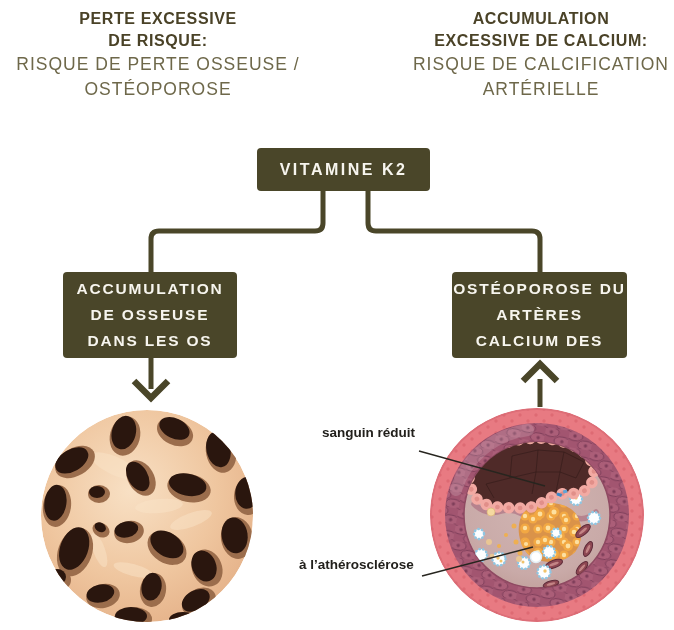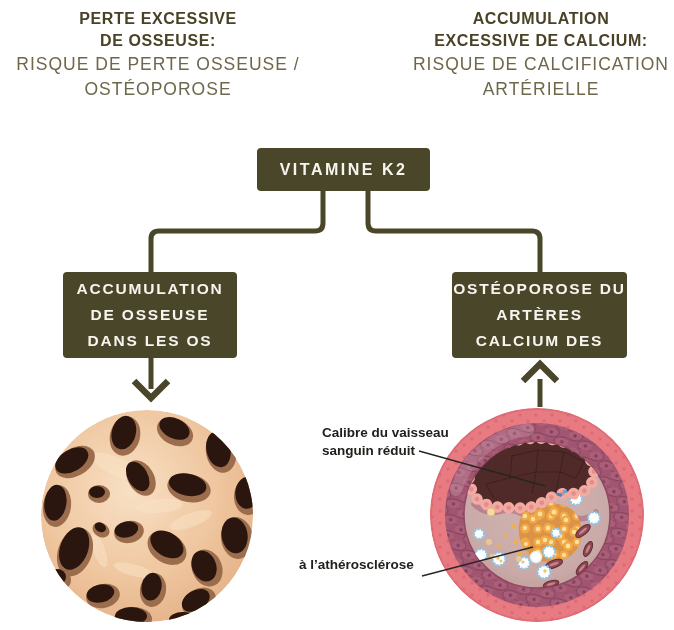--- a/index.html
+++ b/index.html
@@ -35,21 +35,21 @@
   #lines-overlay{left:0;top:0;z-index:3;}
 </style>
 </head>
 <body>
 
 <div id="canvas">
 
   <div class="abs hdr" style="left:2px;top:8px;width:312px;">
     <div class="hdr-title">
       <span>PERTE EXCESSIVE</span>
-      <span>DE OSSEUSE:</span>
+      <span>DE RISQUE:</span>
     </div>
     <div class="hdr-sub">
       <span>RISQUE DE PERTE OSSEUSE /</span>
       <span>OSTÉOPOROSE</span>
     </div>
   </div>
 
   <div class="abs hdr" style="left:376px;top:8px;width:330px;">
     <div class="hdr-title">
       <span>ACCUMULATION</span>
@@ -71,21 +71,20 @@
     <span>DANS LES OS</span>
   </div>
 
   <div class="abs olive-box box-multi box-right">
     <span>OSTÉOPOROSE DU</span>
     <span>ARTÈRES</span>
     <span>CALCIUM DES</span>
   </div>
 
   <div class="abs note note-vessel">
-    <span>Calibre du vaisseau</span>
     <span>sanguin réduit</span>
   </div>
   <div class="abs note note-athero">
     <span>à l’athérosclérose</span>
   </div>
 
   <svg id="lines-overlay" class="abs" width="674" height="630" viewBox="0 0 674 630">
     <g stroke="#4a4629" stroke-width="5" fill="none">
       <path d="M323 188 L323 223 Q323 231 315 231 L159 231 Q151 231 151 239 L151 274"></path>
       <path d="M368 188 L368 223 Q368 231 376 231 L532 231 Q540 231 540 239 L540 274"></path>

